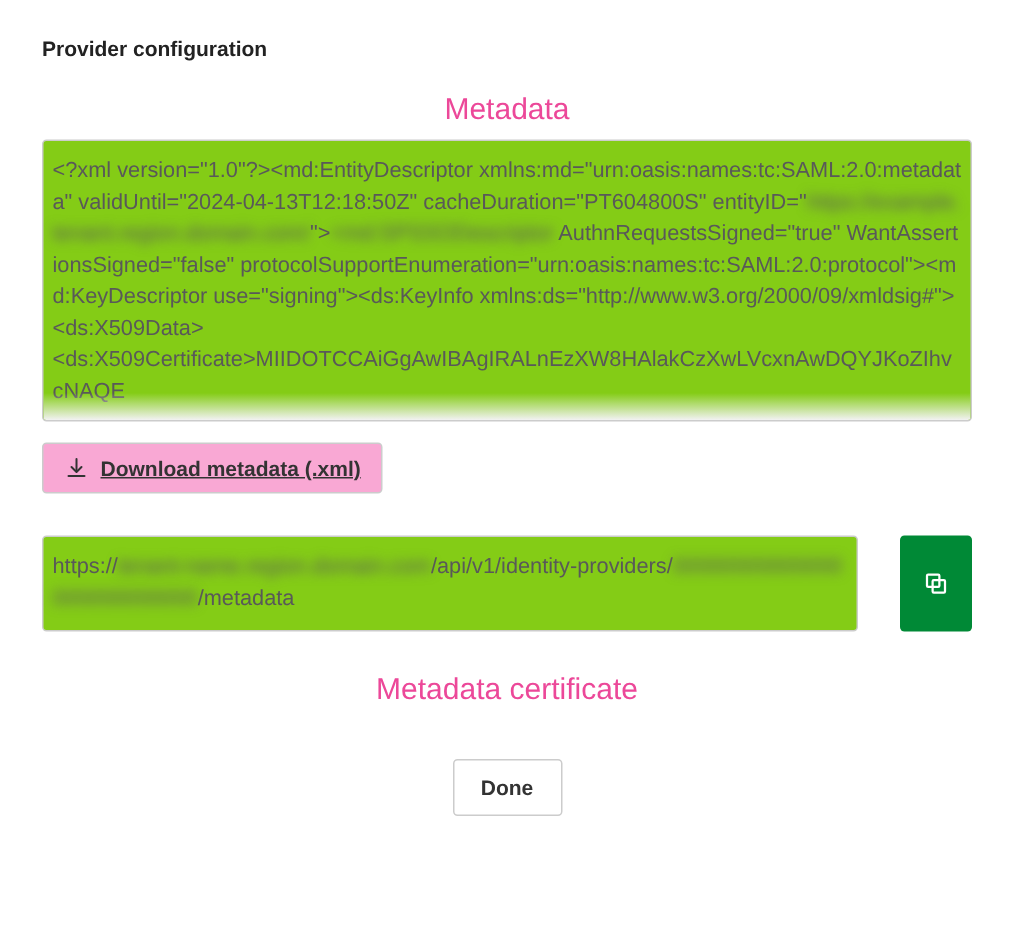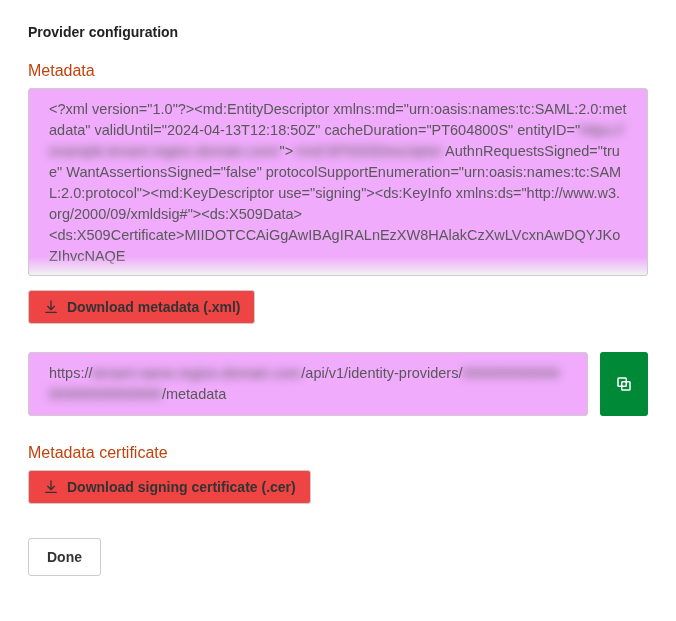--- a/index.html
+++ b/index.html
@@ -11,68 +11,70 @@
     color: #333;
     width: 676px;
   }
   h2 {
     font-size: 14px;
     font-weight: 700;
     color: #222;
     margin: 0 0 22px 0;
   }
   .section-label {
-    font-size: 16px;
-    color: #c2410c;
+    font-size: 20px;
+    color: #ec4899;
     margin: 0 0 8px 0;
+    text-align: center;
   }
   .readonly-box {
     width: 100%;
     border: 1px solid #ccc;
-    background: #f0abfc;
+    background: #84cc16;
     color: #595959;
     font-size: 14.5px;
     line-height: 1.45;
-    padding: 10px 20px;
+    padding: 10px 6px;
     border-radius: 3px;
     font-family: inherit;
     word-break: break-all;
   }
   .metadata-box {
     height: 188px;
     overflow: hidden;
     position: relative;
   }
   .metadata-box .fade {
     position: absolute;
     left: 0; right: 0; bottom: 0;
     height: 18px;
     background: linear-gradient(to bottom, rgba(242,242,242,0), #f2f2f2);
   }
   .btn {
     display: inline-flex;
     align-items: center;
     gap: 8px;
     border: 1px solid #ccc;
-    background: #ef4444;
+    background: #f9a8d4;
     color: #333;
     font-size: 14px;
     font-weight: 600;
     padding: 8px 14px;
     border-radius: 3px;
     cursor: pointer;
     font-family: inherit;
+    text-decoration: underline;
   }
   .btn svg { display: block; }
   .section-gap { margin-top: 28px; }
   .btn-gap { margin-top: 14px; }
   .url-row {
     display: flex;
     align-items: stretch;
-    gap: 12px;
+    gap: 28px;
   }
   .url-box {
     flex: 1;
     min-height: 52px;
     display: flex;
     align-items: center;
   }
   .url-text { word-break: break-all; }
   .copy-btn {
     width: 48px;
@@ -80,21 +82,21 @@
     border: none;
     border-radius: 3px;
     display: flex;
     align-items: center;
     justify-content: center;
     cursor: pointer;
   }
   .copy-btn svg { display: block; }
   .footer {
     display: flex;
-    justify-content: flex-start;
+    justify-content: center;
     margin-top: 34px;
   }
   .done-btn {
     border: 1px solid #ccc;
     background: #fff;
     color: #333;
     font-size: 14px;
     font-weight: 600;
     padding: 10px 18px;
     border-radius: 3px;
@@ -145,29 +147,17 @@
           <rect x="9" y="9" width="11" height="11" rx="1"></rect>
           <rect x="4" y="4" width="11" height="11" rx="1"></rect>
         </svg>
       </span>
     </button>
   </div>
 </div>
 
 <div class="section-gap">
   <div class="section-label">Metadata certificate</div>
-  <div style="margin-top:8px;">
-    <button class="btn">
-      <span>
-        <svg width="16" height="16" viewBox="0 0 24 24" fill="none" stroke="#333" stroke-width="2" stroke-linecap="round" stroke-linejoin="round">
-          <path d="M12 3v12"></path>
-            <path d="M7 11l5 5 5-5"></path>
-            <path d="M4 20h16"></path>
-        </svg>
-      </span>
-      <span>Download signing certificate (.cer)</span>
-    </button>
-  </div>
 </div>
 
 <div class="footer">
   <button class="done-btn">Done</button>
 </div>
 
 </body></html>

